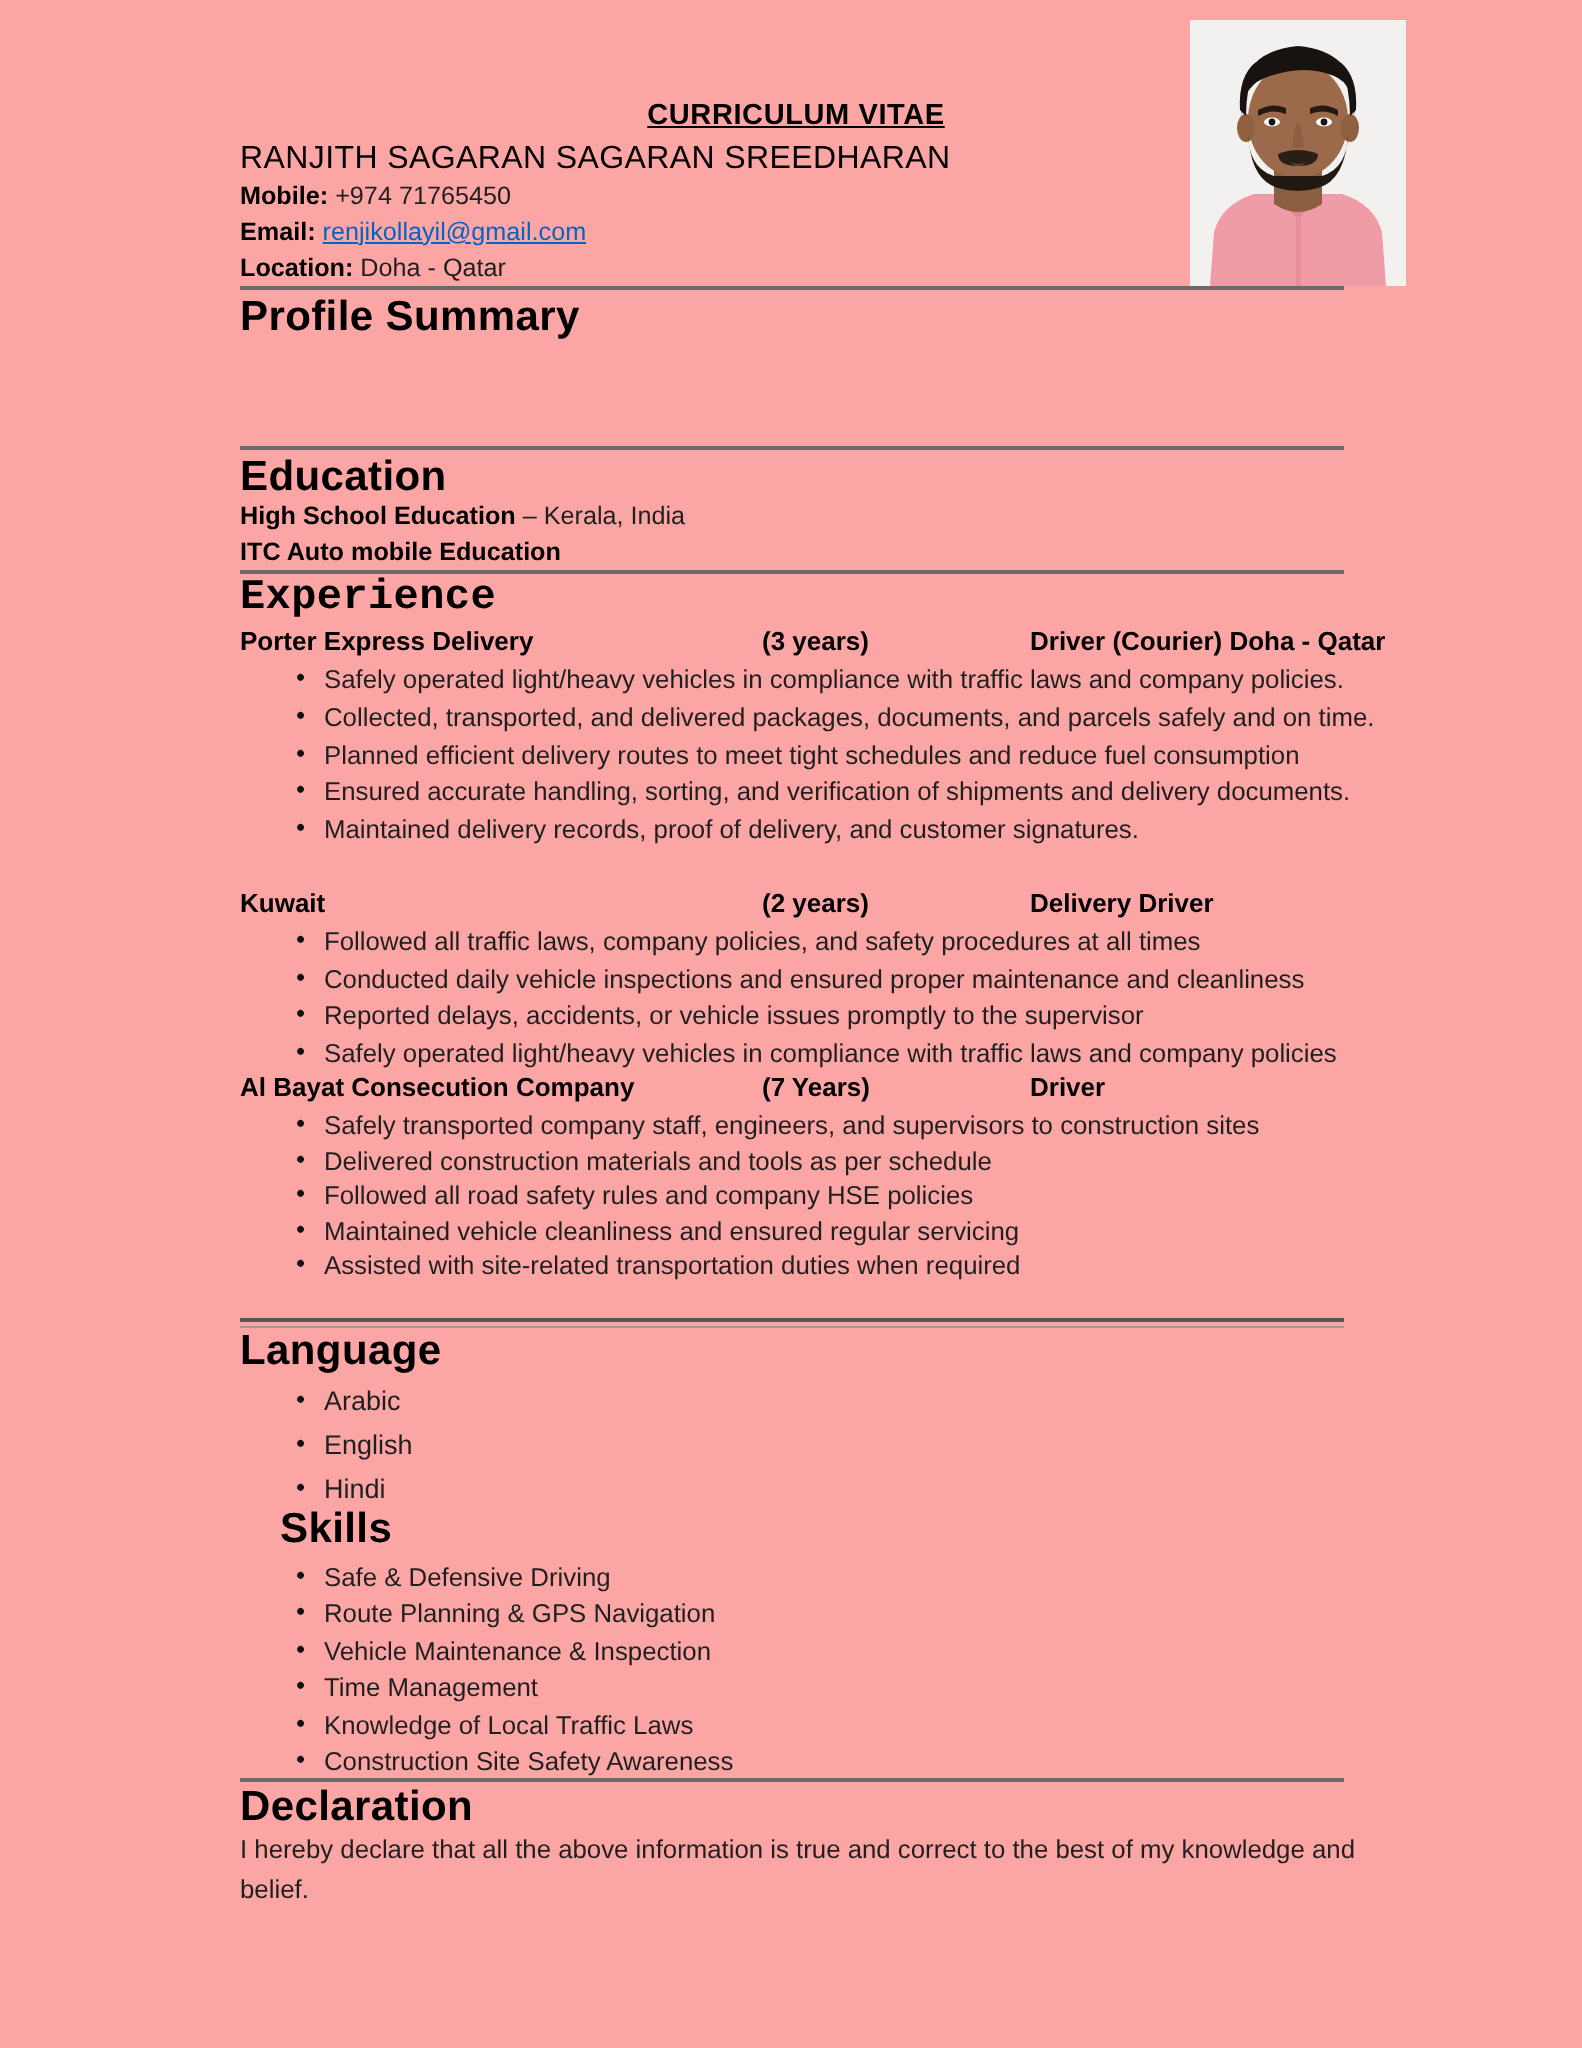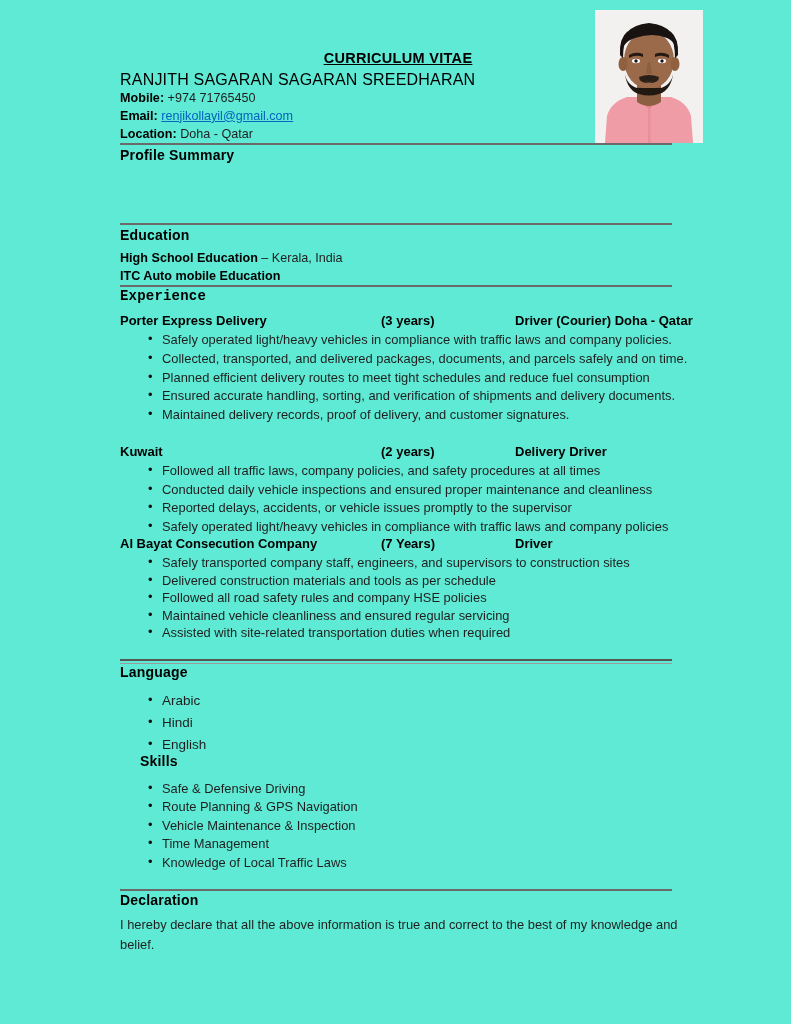--- a/index.html
+++ b/index.html
@@ -1,17 +1,17 @@
 <!DOCTYPE html>
 <html><head>
 <meta charset="utf-8">
 <style>
   html,body { margin:0; padding:0; background:#ffffff; }
   .page {
-    position:relative; width:791px; height:1024px; background:#5eead4;
+    position:relative; width:791px; height:1024px; background:#fca5a5;
     font-family:"Liberation Sans", sans-serif; color:#1f1f1f; overflow:hidden;
   }
 
   
   .cv-title {
     position:absolute; top:50px; left:120px; width:556px; text-align:center;
     font-size:14.5px; font-weight:bold; color:#000; text-decoration:underline;
     letter-spacing:.3px;
   }
   .cv-name {
@@ -20,21 +20,21 @@
   }
   .contact { position:absolute; top:90px; left:120px; font-size:12.6px; line-height:17.8px; }
   .contact b { color:#000;margin-top:48px; }
   .contact a { color:#0563c1; text-decoration:underline; cursor:pointer; }
 
   
   .rule { position:absolute; left:120px; width:552px; height:0; border-top:2px solid #6a6a6a; }
   .rule.thick { border-top:2px solid #565656; border-bottom:1px solid #9b9b9b; height:2px; }
 
   
-  .sec-h { position:absolute; left:120px; font-size:14px; font-weight:bold; color:#000; letter-spacing:.2px; }
+  .sec-h { position:absolute; left:120px; font-size:21px; font-weight:bold; color:#000; letter-spacing:.2px; }
   .body-text { position:absolute; left:120px; width:560px; font-size:12.9px; line-height:20px; text-align:justify; }
   .plain { text-align:left; }
 
   .edu { position:absolute; left:120px; top:250px; font-size:12.6px; line-height:17.8px; }
   .edu b { color:#000; }
 
   .job-row { position:absolute; left:120px; width:600px; font-size:13px; font-weight:bold; color:#000; }
   .job-duration { position:absolute; left:261px; top:0; }
   .job-title { position:absolute; left:395px; top:0; white-space:nowrap; }
 
@@ -162,31 +162,32 @@
     <li>Followed all road safety rules and company HSE policies</li>
     <li>Maintained vehicle cleanliness and ensured regular servicing</li>
     <li>Assisted with site-related transportation duties when required</li>
   </ul>
 
   <div class="rule thick" style="top:659px;"></div>
 
   <div class="sec-h" style="top:664px;">Language</div>
   <ul class="blist lang">
     <li>Arabic</li>
+    <li>English</li>
     <li>Hindi</li>
-    <li>English</li>
   </ul>
 
   <div class="sec-h" style="top:753px;margin-left:20px;">Skills</div>
   <ul class="blist skills">
     <li>Safe &amp; Defensive Driving</li>
     <li>Route Planning &amp; GPS Navigation</li>
     <li>Vehicle Maintenance &amp; Inspection</li>
     <li>Time Management</li>
     <li>Knowledge of Local Traffic Laws</li>
+    <li>Construction Site Safety Awareness</li>
   </ul>
 
   <div class="rule" style="top:889px;"></div>
 
   <div class="sec-h" style="top:892px;">Declaration</div>
   <div class="body-text plain" style="top:915px; line-height:19.5px;">I hereby declare that all the above information is true and correct to the best of my knowledge and belief.</div>
 
 </div>
 
 </body></html>

